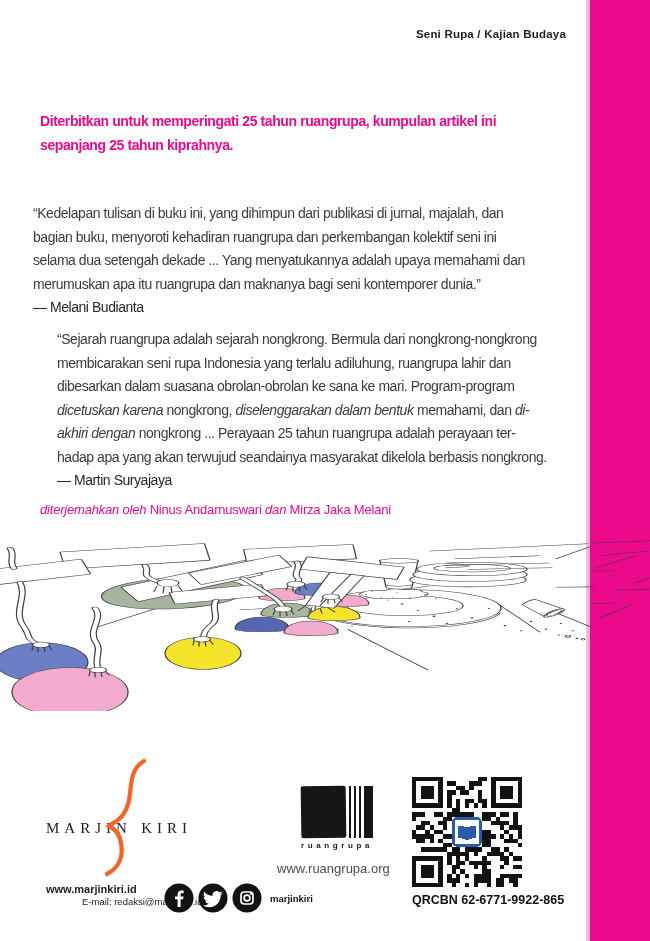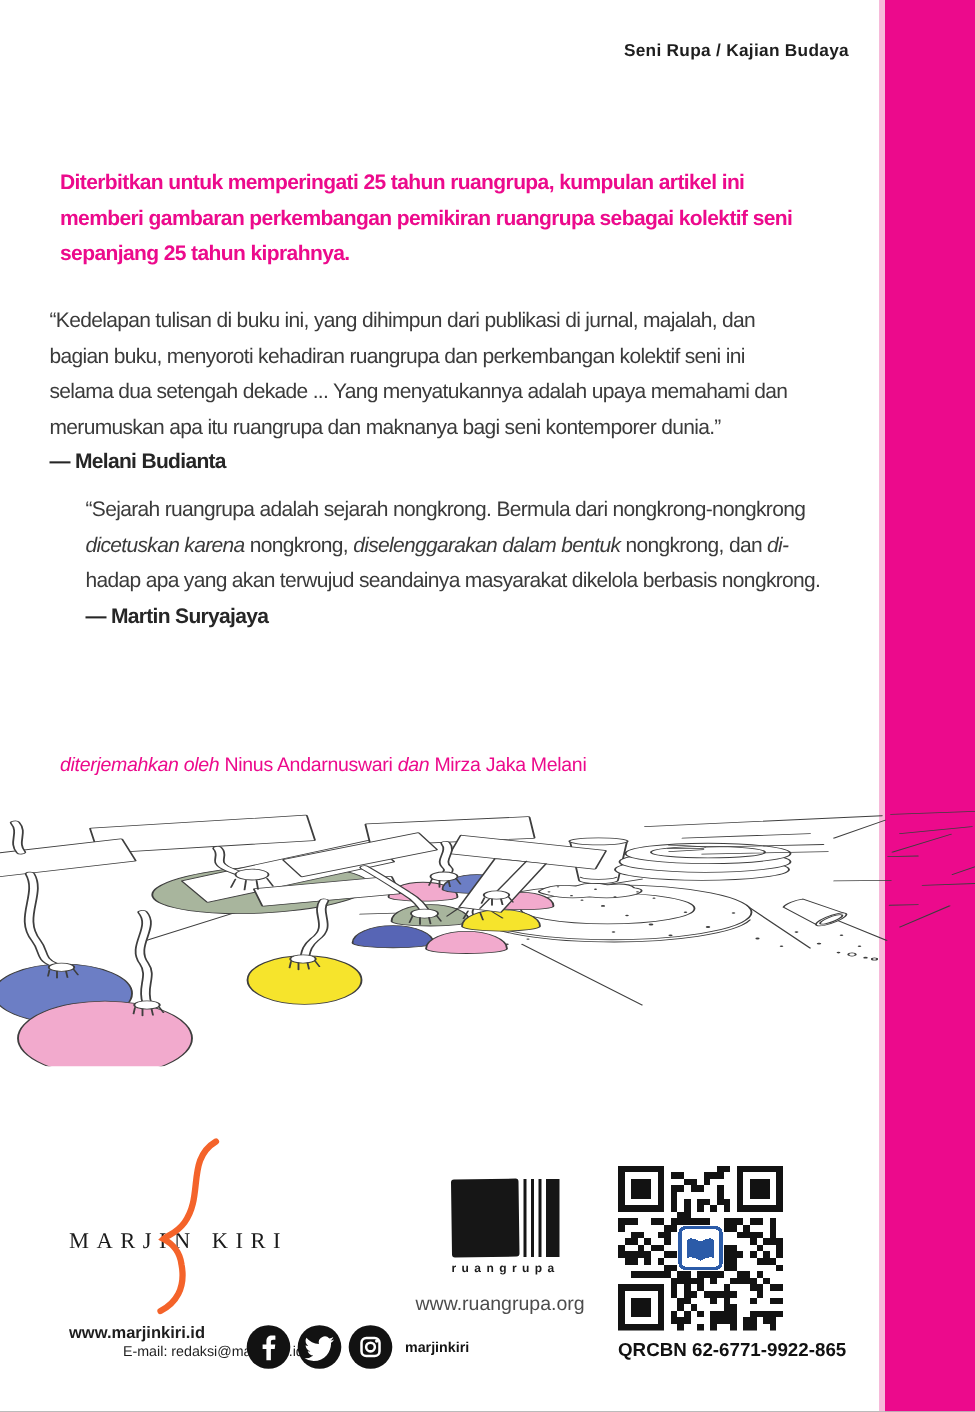--- a/index.html
+++ b/index.html
@@ -18,21 +18,21 @@
 
   
   .category{top:28px;right:84px;font-size:11.5px;font-weight:600;color:#1E1E1E;
             letter-spacing:.2px;z-index:6;margin-left:45px;}
   .intro{left:40px;top:110px;width:560px;color:var(--magenta);font-weight:bold;
          font-size:14px;line-height:23.5px;letter-spacing:-0.4px;z-index:6;}
   .quote{width:575px;color:#3B3B3B;font-size:14px;line-height:23.5px;
          letter-spacing:-0.45px;z-index:6;}
   .quote1{left:33px;top:202px;}
   .quote2{left:33px;top:328px;margin-left:24px;}
-  .attrib{font-weight:bold;color:#262626;}
+  .attrib{font-weight:normal;color:#262626;}
   .it{font-style:italic;}
   .translator{left:40px;top:502px;font-size:13px;color:var(--magenta);
               font-weight:500;letter-spacing:-0.2px;z-index:6;}
 
   
   .illus{left:0;top:540px;z-index:2;}
   .ln{stroke:var(--ink);stroke-width:1.25;fill:none;stroke-linecap:round;}
   .wfill{fill:#fff;stroke:var(--ink);stroke-width:1.25;}
   .cfill{stroke:var(--ink);stroke-width:1.25;}
   .c-sage{fill:var(--sage);} .c-blue{fill:var(--blue);} .c-dblue{fill:var(--dark-blue);}
@@ -75,35 +75,37 @@
 
 <div class="page">
 
   <div class="abs bar-edge"></div>
   <div class="abs pink-bar"></div>
 
   <div class="abs category">Seni Rupa / Kajian Budaya</div>
 
   <div class="abs intro">
     <div>Diterbitkan untuk memperingati 25 tahun ruangrupa, kumpulan artikel ini</div>
-    <div>memberi gambaran perkembangan pemikiran ruangrupa sebagai kolektif seni</div>
     <div>sepanjang 25 tahun kiprahnya.</div>
   </div>
 
   <div class="abs quote quote1">
     <div>“Kedelapan tulisan di buku ini, yang dihimpun dari publikasi di jurnal, majalah, dan</div>
     <div>bagian buku, menyoroti kehadiran ruangrupa dan perkembangan kolektif seni ini</div>
     <div>selama dua setengah dekade ... Yang menyatukannya adalah upaya memahami dan</div>
     <div>merumuskan apa itu ruangrupa dan maknanya bagi seni kontemporer dunia.”</div>
     <div class="attrib">— Melani Budianta</div>
   </div>
 
   <div class="abs quote quote2">
     <div>“Sejarah ruangrupa adalah sejarah nongkrong. Bermula dari nongkrong-nongkrong</div>
-    <div><span class="it">dicetuskan karena</span><span> nongkrong, </span><span class="it">diselenggarakan dalam bentuk</span><span> nongkrong, dan </span><span class="it">di-</span></div>
+    <div>membicarakan seni rupa Indonesia yang terlalu adiluhung, ruangrupa lahir dan</div>
+    <div>dibesarkan dalam suasana obrolan-obrolan ke sana ke mari. Program-program</div>
+    <div><span class="it">dicetuskan karena</span><span> nongkrong, </span><span class="it">diselenggarakan dalam bentuk</span><span> memahami, dan </span><span class="it">di-</span></div>
+    <div><span class="it">akhiri dengan</span><span> nongkrong ... Perayaan 25 tahun ruangrupa adalah perayaan ter-</span></div>
     <div>hadap apa yang akan terwujud seandainya masyarakat dikelola berbasis nongkrong.</div>
     <div class="attrib">— Martin Suryajaya</div>
   </div>
 
   <div class="abs translator"><span class="it">diterjemahkan oleh</span><span> Ninus Andarnuswari </span><span class="it">dan</span><span> Mirza Jaka Melani</span></div>
 
   <svg class="abs illus" width="650" height="401" viewBox="0 540 650 941" style="height:401px" preserveAspectRatio="none">
     <svg x="0" y="540" width="650" height="401" viewBox="0 540 650 401">
     <g>
       <line class="ln" x1="430" y1="566" x2="588" y2="549"></line>

